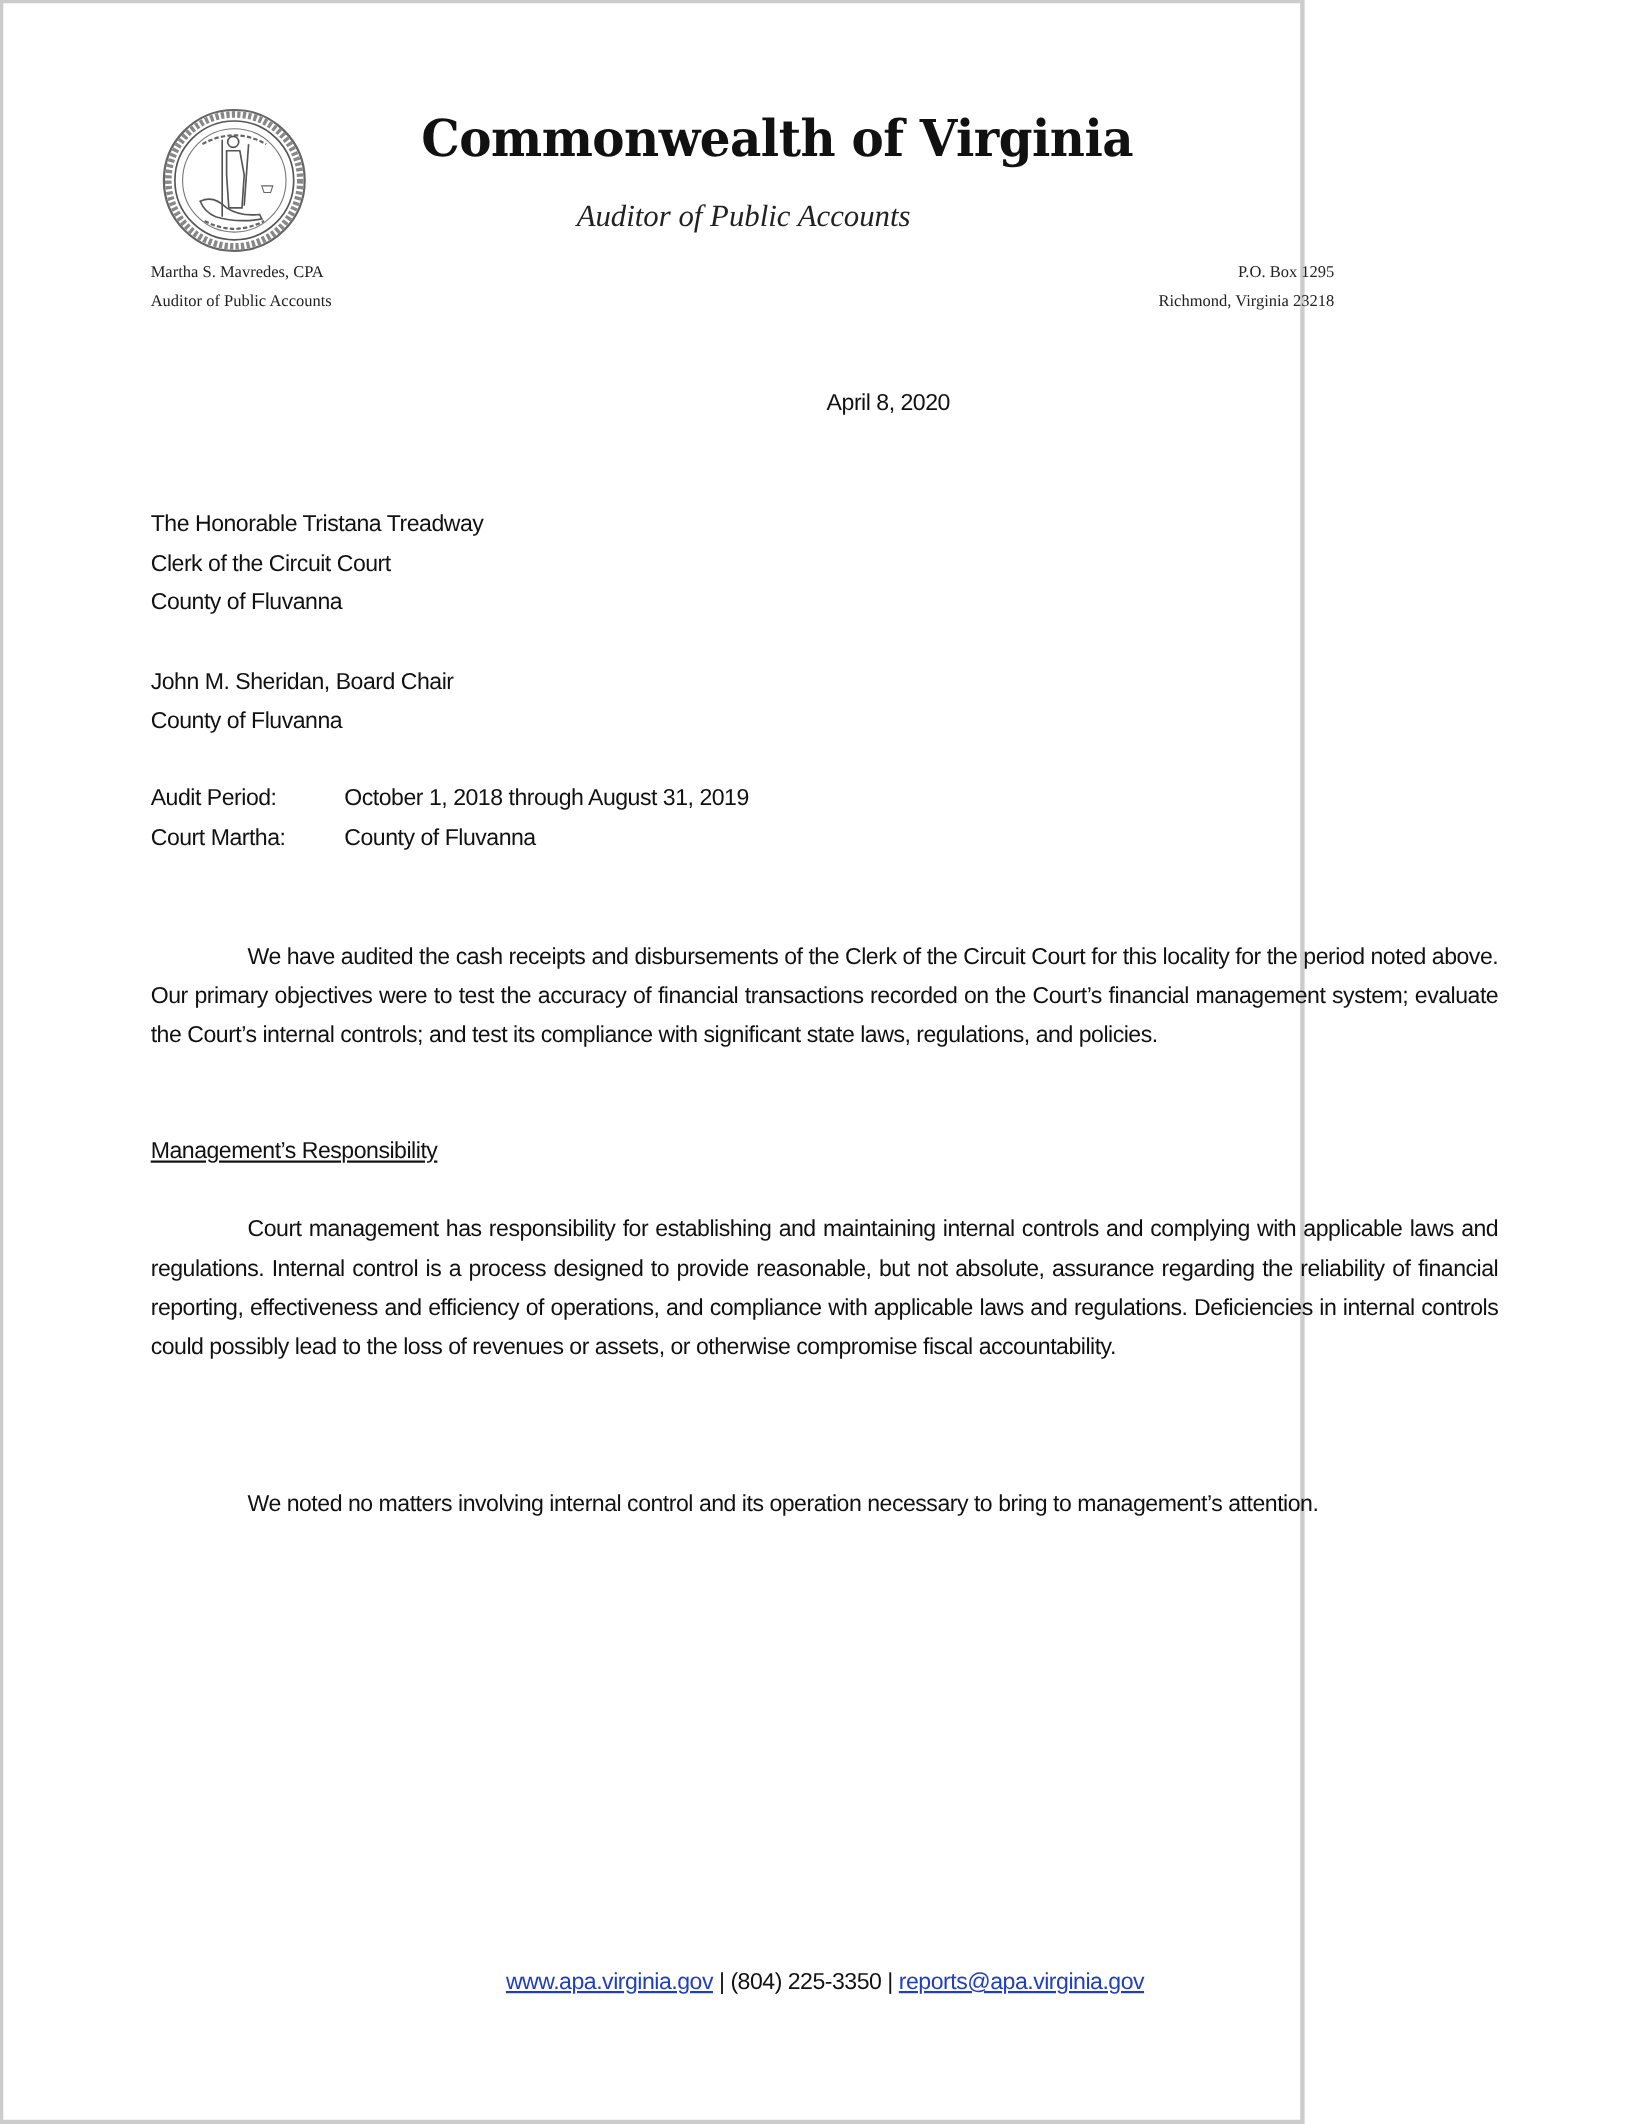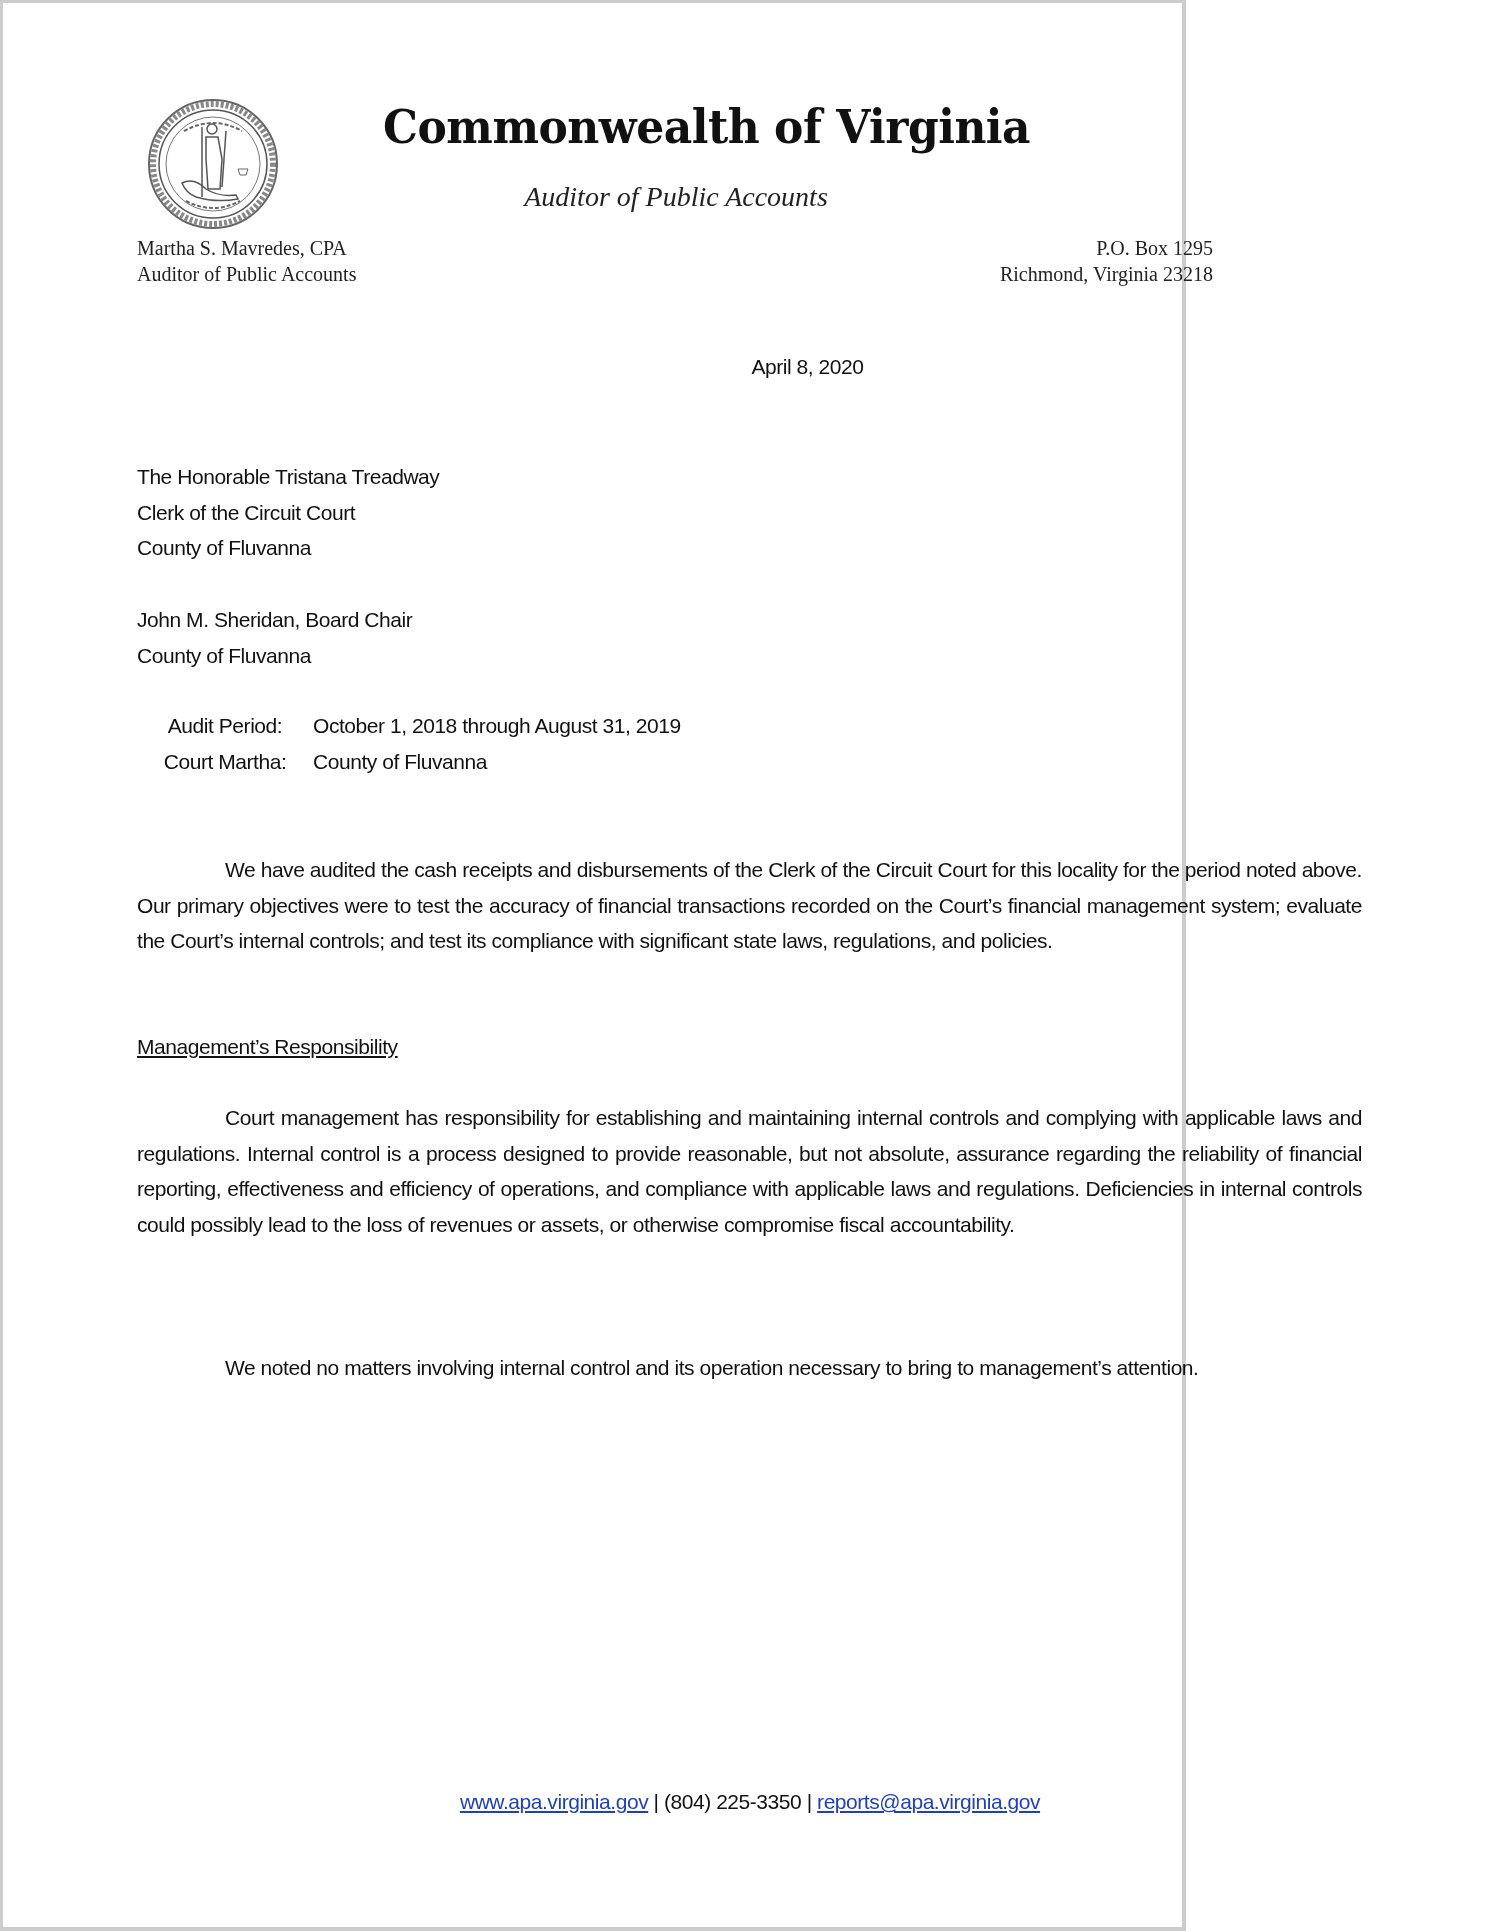--- a/index.html
+++ b/index.html
@@ -5,30 +5,30 @@
   html, body { margin: 0; padding: 0; }
   body { width: 1494px; height: 1931px; background: #ffffff; position: relative; overflow: hidden; }
   .page { position: absolute; left: 0; top: 0; width: 1186px; height: 1931px; box-sizing: border-box;
           border: 3px solid #cccccc; border-right-width: 4px; border-bottom-width: 4px; background: #fff; }
   .abs { position: absolute; white-space: nowrap; }
   .seal { position: absolute; left: 143px; top: 94px; width: 134px; height: 134px; }
   .title { left: 380px; top: 98px; width: 582px; text-align: center; font-family: "DejaVu Serif", serif;
            font-weight: bold; font-size: 44px; color: #111; letter-spacing: -0.5px; transform: scaleY(1.05); }
   .subtitle { left: 500px; top: 178px; width: 346px; text-align: center; font-family: "Liberation Serif", serif;
               font-style: italic; font-size: 28px; color: #222; }
-  .serif-small { font-family: "Liberation Serif", serif; font-size: 20px; color: #222; line-height: 26px; }
+  .serif-small { font-family: "Liberation Serif", serif; font-size: 15px; color: #222; line-height: 26px; }
   .left-sig { left: 134px; top: 232px; }
   .right-addr { left: 960px; top: 232px; width: 250px; text-align: right; }
   .body-font { font-family: "Liberation Sans", sans-serif; font-size: 21px; color: #111; letter-spacing: -0.45px; }
   .date { left: 0; width: 1494px; top: 352px; text-align: center; padding-left: 115px; box-sizing: border-box; }
   .block { position: absolute; left: 134px; line-height: 35.7px; }
   .addr1 { top: 456px; }
   .addr2 { top: 599px; }
   .audit { top: 705px; }
-  .audit-row { display: flex; text-align: center; }
+  .audit-row { display: flex; }
   .audit-label { width: 176px; }
   .para { position: absolute; left: 134px; width: 1225px; line-height: 35.7px; text-align: justify;
           text-indent: 88px; margin: 0; }
   .p1 { top: 849px; }
   .heading { position: absolute; left: 134px; top: 1026px; text-decoration: underline; line-height: 35.7px; }
   .p2 { top: 1097px; }
   .p3 { top: 1347px; }
   .footer { position: absolute; left: 0; width: 1494px; top: 1782px; text-align: center; font-family: "Liberation Sans", sans-serif;
             font-size: 21px; letter-spacing: -0.45px; color: #111; line-height: 34px; }
   .footer a { color: #1f3fbf; text-decoration: underline; }

